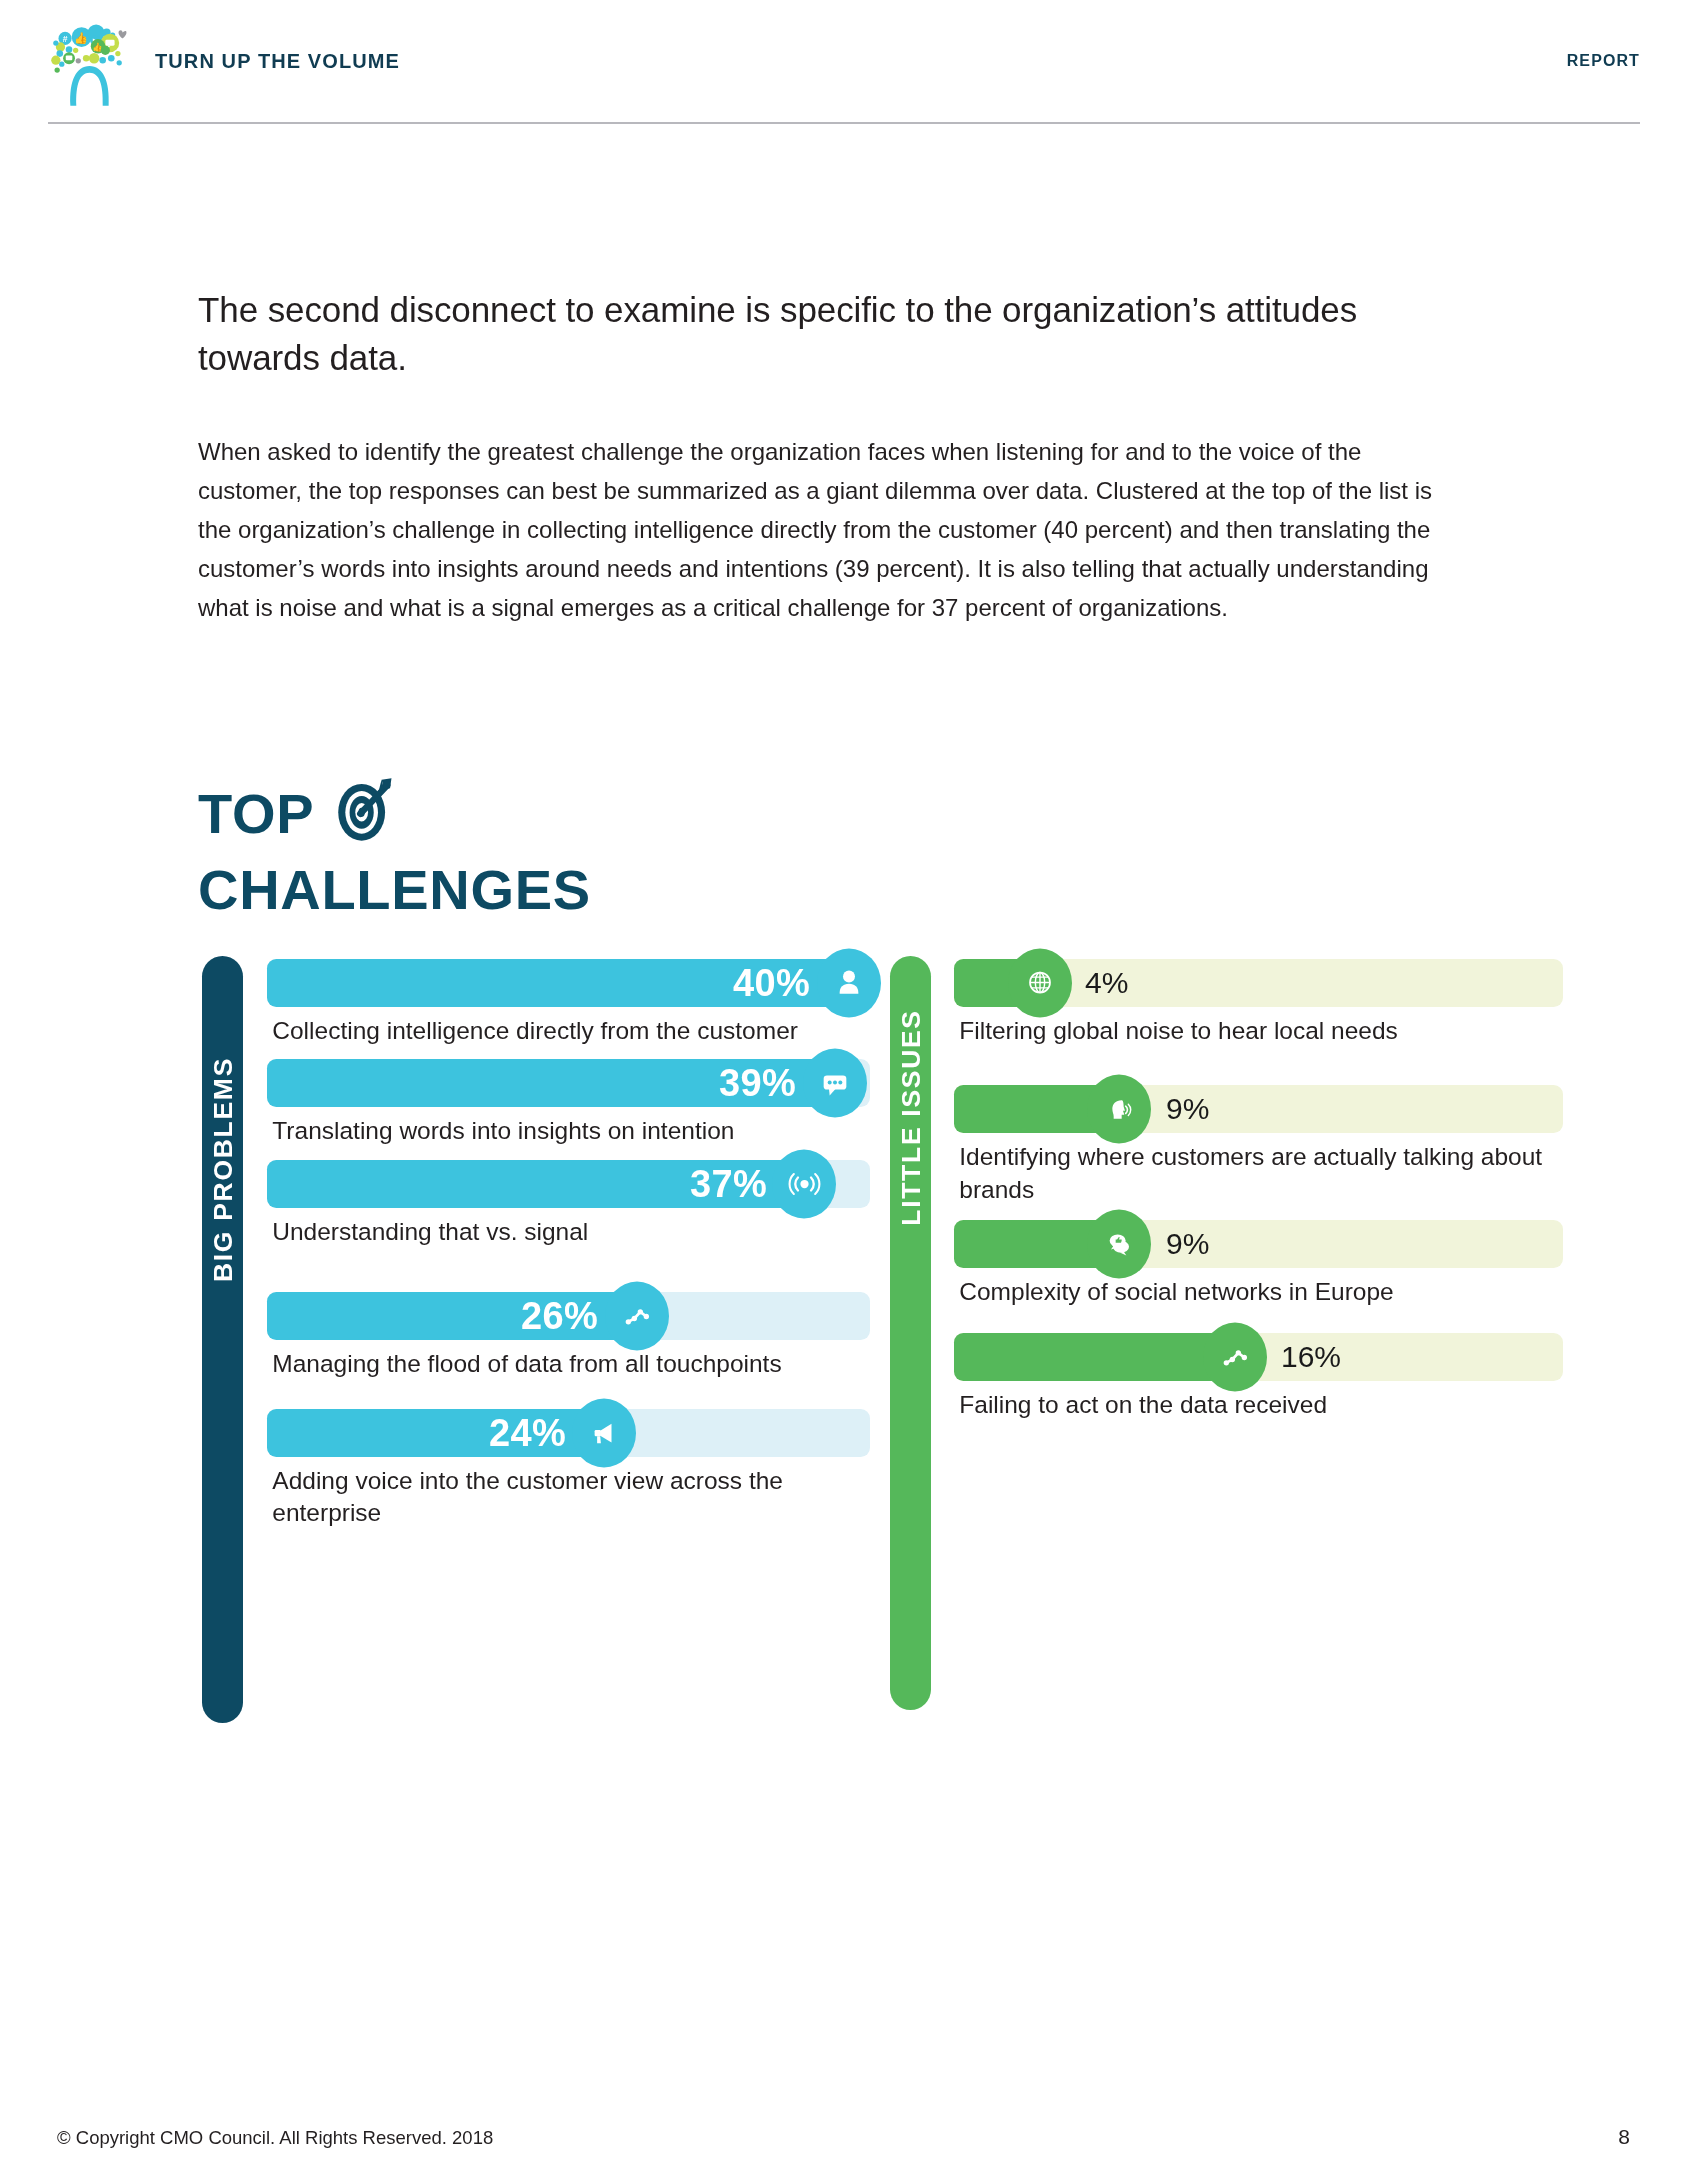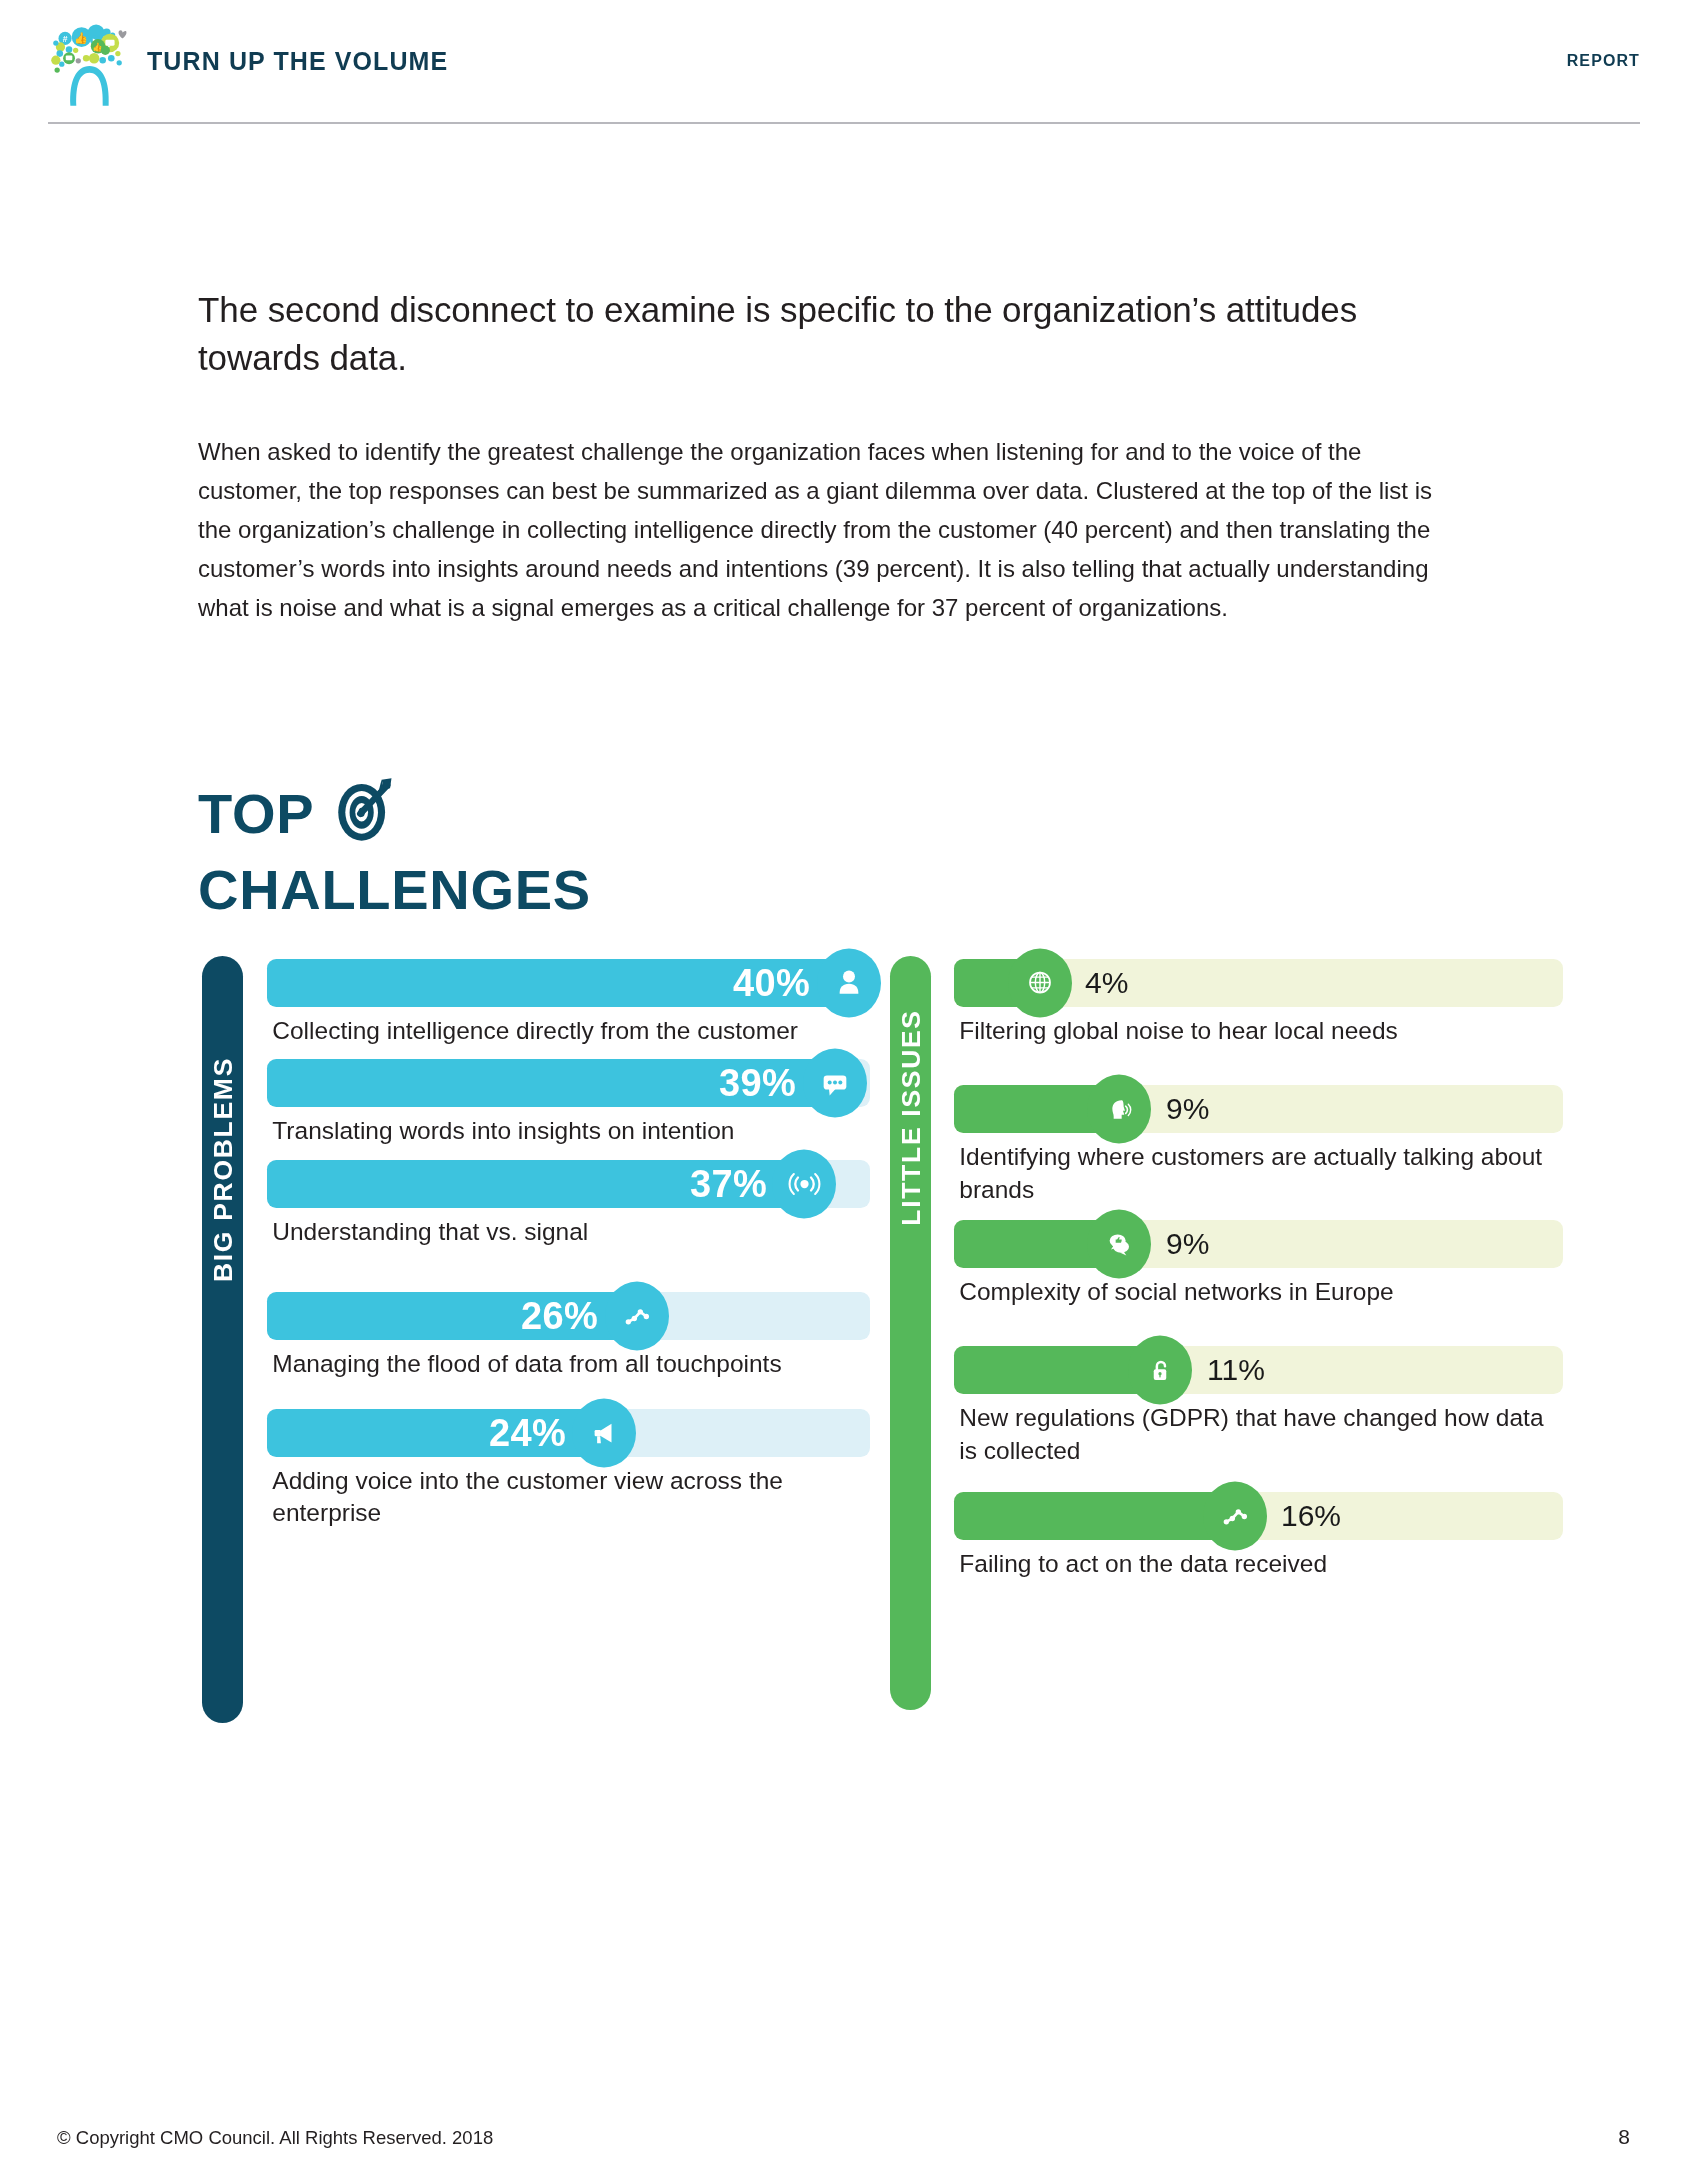--- a/index.html
+++ b/index.html
@@ -26,25 +26,25 @@
     align-items: center;
   }
   .logo-mark {
     width: 99px; height: 99px;
     position: relative;
     flex: none;
     margin-left: -8px;
   }
   .logo-mark svg { display: block; }
   .brand-title {
-    font-size: 25px;
+    font-size: 20px;
     font-weight: bold;
     letter-spacing: 1.1px;
     color: #103c52;
-    margin-left: 8px;
+    margin-left: 16px;
     white-space: nowrap;
   }
   .header-right {
     margin-left: auto;
     font-size: 16px;
     font-weight: bold;
     letter-spacing: 1.1px;
     color: #103c52;
   }
   .header-rule {
@@ -438,35 +438,20 @@
               <ellipse cx="22" cy="20" rx="12" ry="9.5" fill="#fff"></ellipse>
               <path d="M16 27l-4 6 9-3z" fill="#fff"></path>
               <path d="M19 23v-5h2l3-4 1 1-1 3h4v2l-1 3z" fill="#55b85a"></path>
             </svg>
           </span>
           <span class="pct-out" style="left:212px;">9%</span>
         </div>
         <div class="row-caption">Complexity of social networks in Europe</div>
       </div>
 
-      <div class="row" style="margin-top:38px;">
-        <div class="track track-green">
-          <div class="fill fill-green" style="width:206px;"></div>
-          <span class="knob knob-green" style="left:206px;">
-            <svg viewBox="0 0 48 48" width="30" height="30" aria-hidden="true">
-              <rect x="14" y="22" width="20" height="17" rx="3" fill="#fff"></rect>
-              <path d="M19 22v-5a6.5 6.5 0 0113 0" stroke="#fff" stroke-width="4" fill="none" stroke-linecap="round"></path>
-              <circle cx="24" cy="29" r="2.6" fill="#55b85a"></circle>
-              <rect x="23" y="30" width="2" height="5" fill="#55b85a"></rect>
-            </svg>
-          </span>
-          <span class="pct-out" style="left:253px;">11%</span>
-        </div>
-        <div class="row-caption">New regulations (GDPR) that have changed how data is collected</div>
-      </div>
 
       <div class="row" style="margin-top:25px;">
         <div class="track track-green">
           <div class="fill fill-green" style="width:281px;"></div>
           <span class="knob knob-green" style="left:281px;">
             <svg viewBox="0 0 48 48" width="32" height="32" aria-hidden="true">
               <path d="M11 32 L20 27 L29 17 L38 24" stroke="#fff" stroke-width="4" fill="none" stroke-linecap="round" stroke-linejoin="round"></path>
               <circle cx="11" cy="32" r="4" fill="#fff"></circle>
               <circle cx="20" cy="27" r="4" fill="#fff"></circle>
               <circle cx="29" cy="17" r="4" fill="#fff"></circle>

